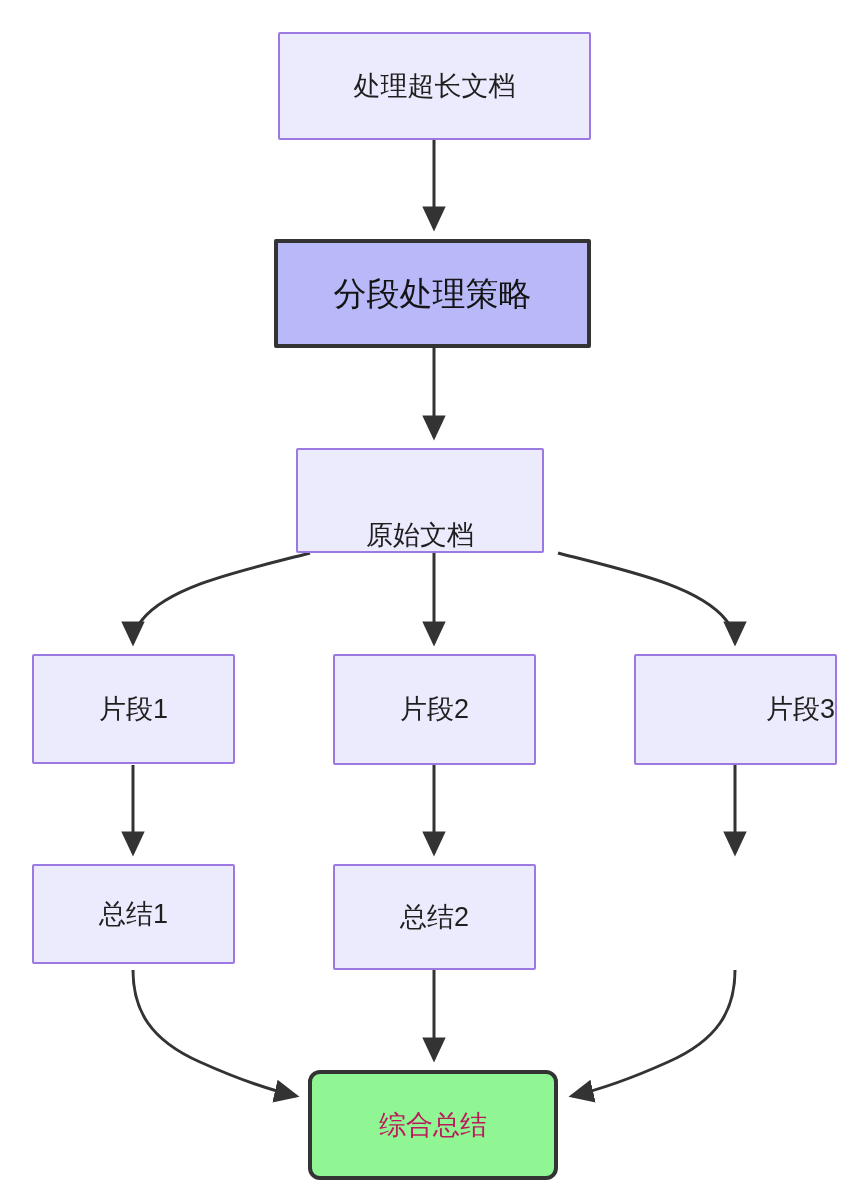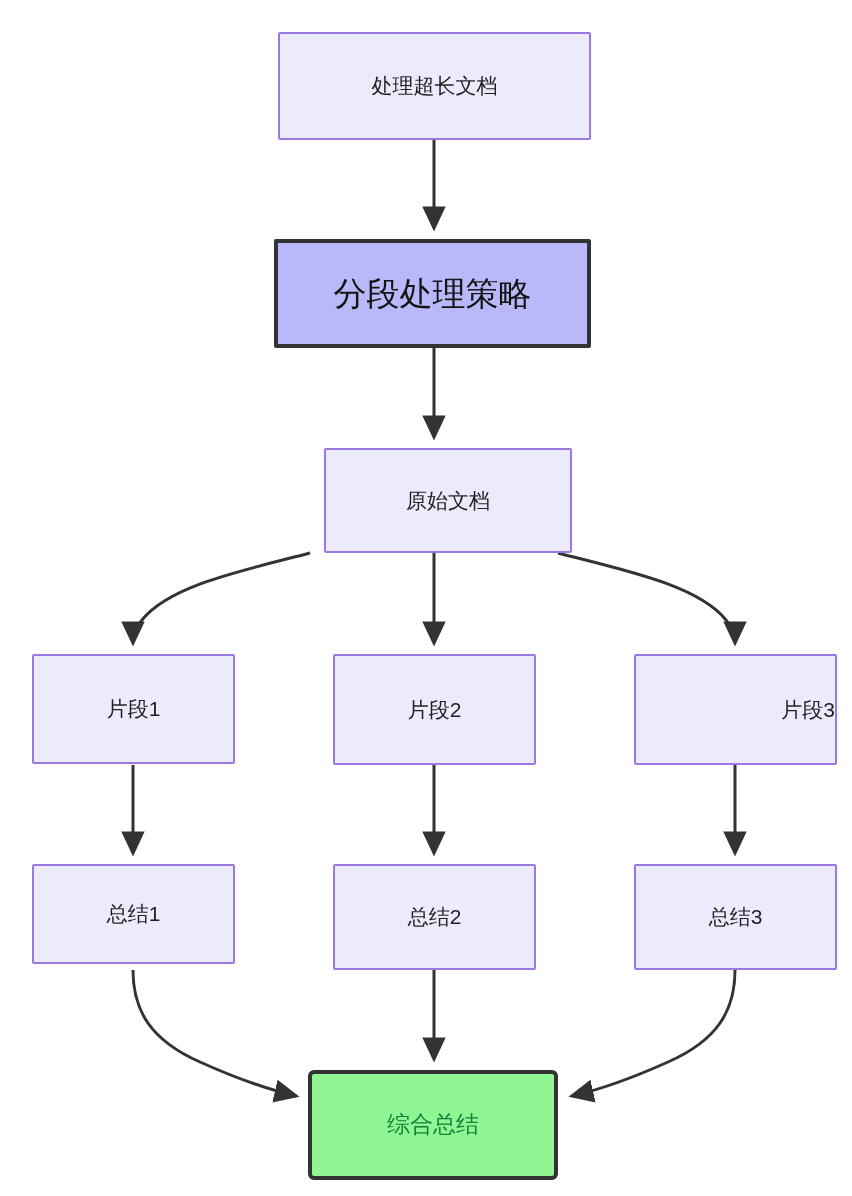--- a/index.html
+++ b/index.html
@@ -37,37 +37,37 @@
   }
   .node-label {
     display: block;
   }
   
   .node.style-light {
     background: #ECEAFD;
     border: 2px solid #9B79E0;
     border-radius: 2px;
     color: #1f1f1f;
-    font-size: 21px;
+    font-size: 27px;
   }
   
   .node.style-accent {
     background: #B9B9F9;
     border: 4px solid #333333;
     border-radius: 2px;
     color: #141414;
     font-size: 33px;
   }
   
   .node.style-green {
     background: #90F593;
     border: 4px solid #333333;
-    border-radius: 6px;
-    color: #15803d;
-    font-size: 23px;
+    border-radius: 12px;
+    color: #be185d;
+    font-size: 27px;
   }
 </style>
 </head>
 <body>
 
 <div id="diagram-root">
 
   <svg id="edge-layer" viewBox="0 0 852 1196">
     <defs>
       <marker id="arrowhead" markerWidth="9" markerHeight="9" refX="7.2" refY="4.5" orient="auto" markerUnits="strokeWidth">
@@ -94,21 +94,21 @@
   </svg>
 
   <div class="node style-light" style="left:278px; top:32px; width:313px; height:108px;">
     <span class="node-label">处理超长文档</span>
   </div>
 
   <div class="node style-accent" style="left:274px; top:239px; width:317px; height:109px;">
     <span class="node-label">分段处理策略</span>
   </div>
 
-  <div class="node style-light" style="left:324px; top:448px; width:248px; height:105px;">
+  <div class="node style-light" style="left:296px; top:448px; width:248px; height:105px;align-items:flex-end;">
     <span class="node-label">原始文档</span>
   </div>
 
   <div class="node style-light" style="left:32px; top:654px; width:203px; height:110px;">
     <span class="node-label">片段1</span>
   </div>
 
   <div class="node style-light" style="left:333px; top:654px; width:203px; height:111px;">
     <span class="node-label">片段2</span>
   </div>
@@ -118,21 +118,18 @@
   </div>
 
   <div class="node style-light" style="left:32px; top:864px; width:203px; height:100px;">
     <span class="node-label">总结1</span>
   </div>
 
   <div class="node style-light" style="left:333px; top:864px; width:203px; height:106px;">
     <span class="node-label">总结2</span>
   </div>
 
-  <div class="node style-light" style="left:634px; top:864px; width:203px; height:106px;">
-    <span class="node-label">总结3</span>
-  </div>
 
   <div class="node style-green" style="left:308px; top:1070px; width:250px; height:110px;">
     <span class="node-label">综合总结</span>
   </div>
 
 </div>
 
 </body></html>

